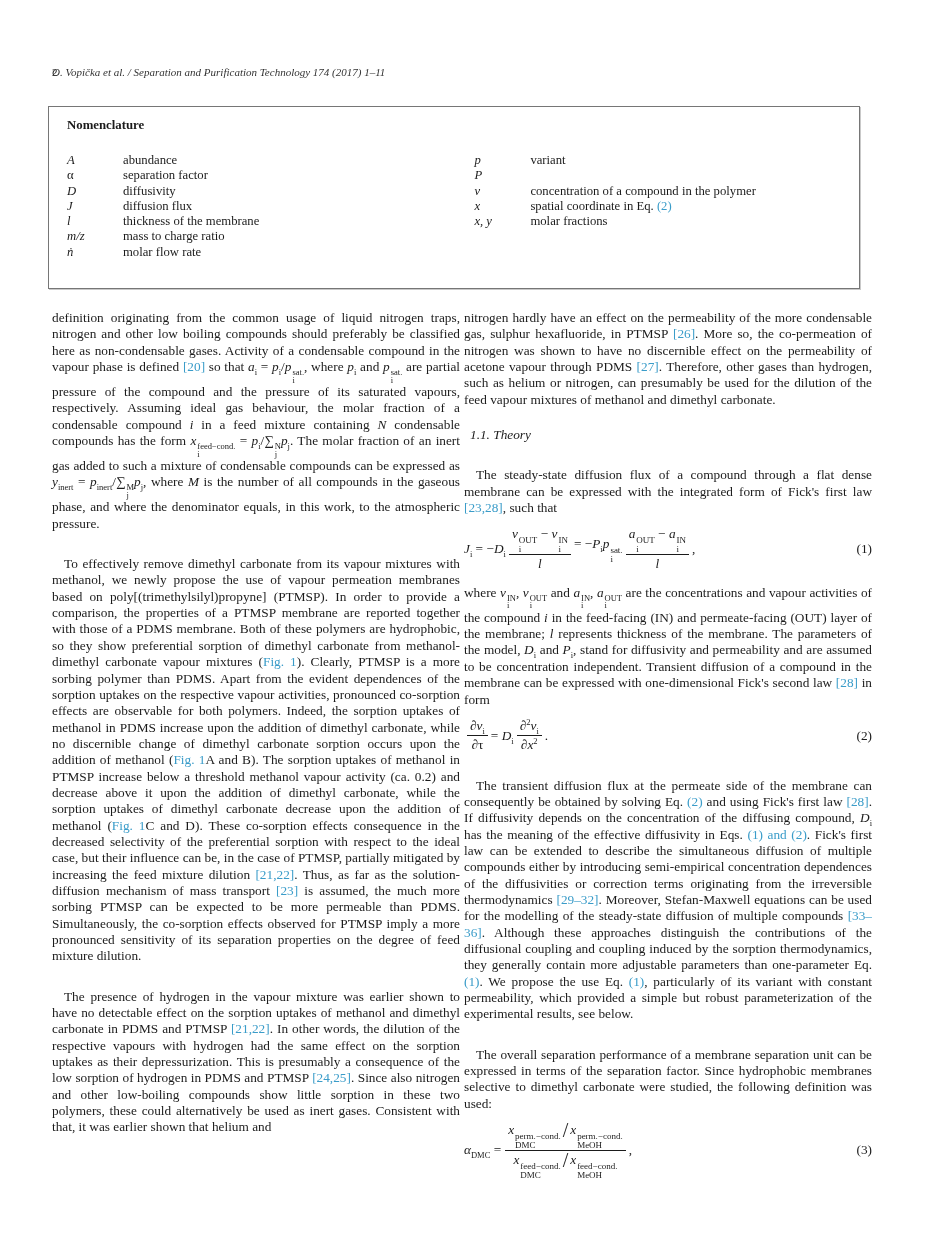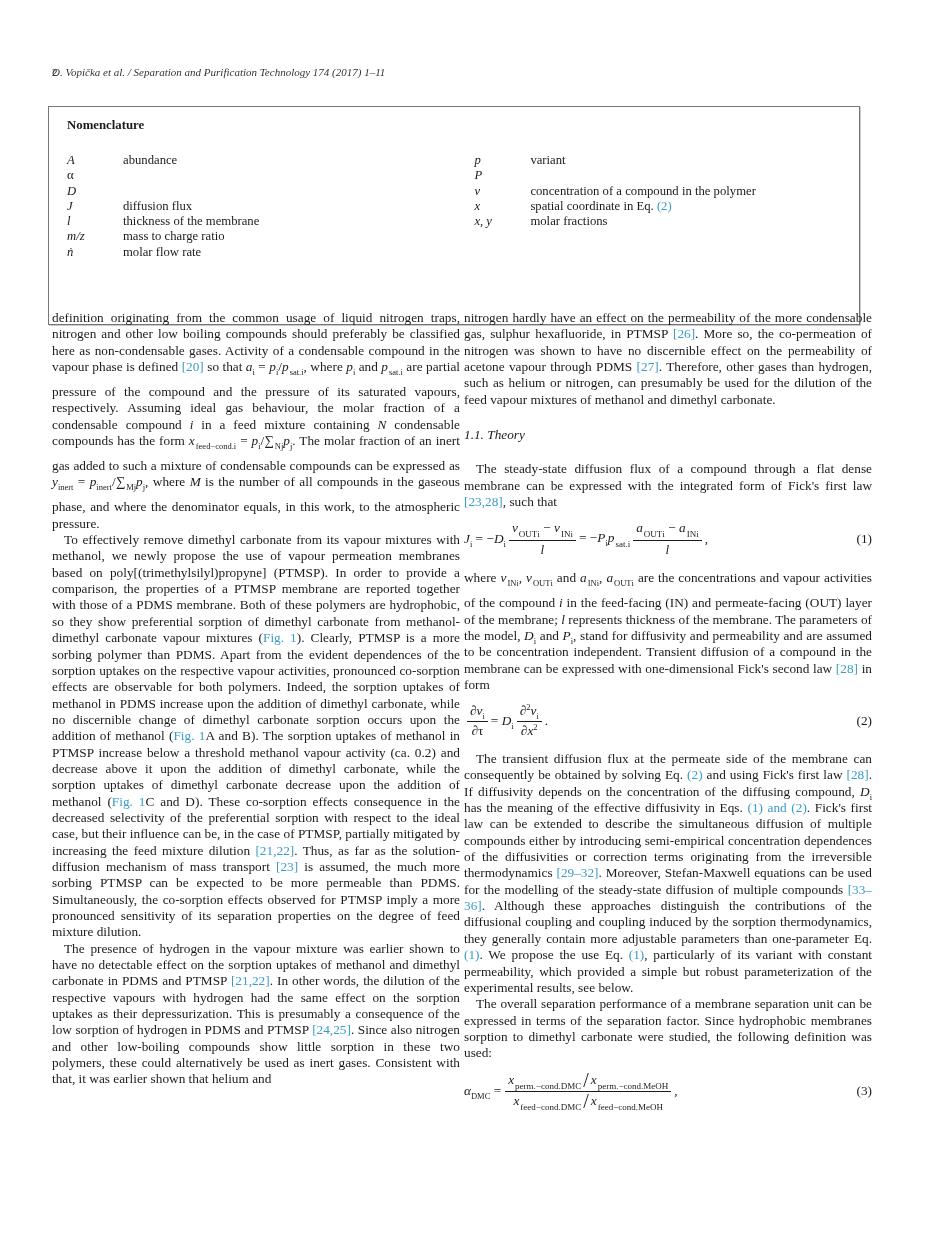--- a/index.html
+++ b/index.html
@@ -5,44 +5,44 @@
   html,body{margin:0;padding:0;background:#ffffff;}
   .page{position:relative;width:925px;height:1234px;background:#fff;overflow:hidden;
         font-family:"Liberation Serif", serif;color:#1b1b1b;}
 
   
   .header{position:absolute;top:66px;left:52px;right:42px;height:16px;font-size:11px;}
   .pagenum{position:absolute;left:0;top:0;color:#222;}
   .citation{display:block;text-align:left;font-style:italic;color:#333;}
 
   
-  .nom-box{position:absolute;left:48px;top:106px;width:812px;height:219px;box-sizing:border-box;
+  .nom-box{position:absolute;left:48px;top:106px;width:812px;height:183px;box-sizing:border-box;
            border:1px solid #767676;box-shadow:1px 1px 0 #c9c9c9;padding:11px 16px 0 18px;}
   .nom-title{font-weight:bold;font-size:12.8px;}
   .nom-cols{display:flex;margin-top:20px;font-size:12.7px;line-height:15.3px;}
   .nom-col-left{width:52.5%;}
   .nom-col-right{width:47.5%;}
   .nom-row{display:flex;}
   .nom-sym{width:56px;flex-shrink:0;}
   .nom-def{flex:1;text-align:justify;padding-right:6px;}
 
   
   .body{position:absolute;top:310px;left:52px;width:831px;display:flex;gap:4px;}
   .col{width:408px;font-size:13.3px;line-height:16.35px;text-align:justify;}
   .para{margin:0;}
-  .ind{text-indent:12px;}
-  .section-heading{font-style:italic;font-weight:normal;font-size:13.3px;margin:19px 0 18px;}
+  .ind{text-indent:12px;margin-top:24px;}
+  .section-heading{font-style:italic;font-weight:normal;font-size:13.3px;margin:19px 6px 18px;}
 
   
   .lnk{color:#3A9CC9;}
 
   
   i{font-style:italic;}
   sup,sub{font-size:8.5px;line-height:0;}
-  .ss{display:inline-flex;justify-content:center;text-align:left;
+  .ss{display:inline-flex;flex-direction:column;justify-content:center;text-align:left;
       font-size:8.5px;line-height:7.5px;height:15px;vertical-align:-4px;margin-left:1px;}
 
   
   .eq{display:flex;align-items:center;margin:10px 0 12px;}
   .eq-math{display:flex;align-items:center;white-space:nowrap;}
   .eq-num{margin-left:auto;}
   .frac{display:inline-flex;flex-direction:column;align-items:center;margin:0 3px;}
   .frac .num{padding:0 3px 1px;}
   .frac .den{border-top:1px solid #1b1b1b;padding:1px 3px 0;align-self:stretch;text-align:center;}
   .eq .ss{font-size:9px;line-height:8.5px;height:auto;vertical-align:-5px;}
@@ -62,23 +62,25 @@
   <div class="nom-box">
     <div class="nom-title">Nomenclature</div>
     <div class="nom-cols">
       <div class="nom-col-left" id="nom-left">
           <div class="nom-row">
             <span class="nom-sym"><i>A</i></span>
             <span class="nom-def">abundance</span>
           </div>
           <div class="nom-row">
             <span class="nom-sym">α</span>
+            <span class="nom-def">separation factor</span>
           </div>
           <div class="nom-row">
             <span class="nom-sym"><i>D</i></span>
+            <span class="nom-def">diffusivity</span>
           </div>
           <div class="nom-row">
             <span class="nom-sym"><i>J</i></span>
             <span class="nom-def">diffusion flux</span>
           </div>
           <div class="nom-row">
             <span class="nom-sym"><i>l</i></span>
             <span class="nom-def">thickness of the membrane</span>
           </div>
           <div class="nom-row">
@@ -200,21 +202,21 @@
           <span class="frac">
             <span class="num">∂<sup>2</sup><i>v</i><sub>i</sub></span>
             <span class="den">∂<i>x</i><sup>2</sup></span>
           </span>
           <span>.</span>
         </span>
         <span class="eq-num">(2)</span>
       </div>
 
       <p class="para ind">The transient diffusion flux at the permeate side of the membrane can consequently be obtained by solving Eq. <span class="lnk">(2)</span> and using Fick's first law <span class="lnk">[28]</span>. If diffusivity depends on the concentration of the diffusing compound, <i>D</i><sub>i</sub> has the meaning of the effective diffusivity in Eqs. <span class="lnk">(1) and (2)</span>. Fick's first law can be extended to describe the simultaneous diffusion of multiple compounds either by introducing semi-empirical concentration dependences of the diffusivities or correction terms originating from the irreversible thermodynamics <span class="lnk">[29–32]</span>. Moreover, Stefan-Maxwell equations can be used for the modelling of the steady-state diffusion of multiple compounds <span class="lnk">[33–36]</span>. Although these approaches distinguish the contributions of the diffusional coupling and coupling induced by the sorption thermodynamics, they generally contain more adjustable parameters than one-parameter Eq. <span class="lnk">(1)</span>. We propose the use Eq. <span class="lnk">(1)</span>, particularly of its variant with constant permeability, which provided a simple but robust parameterization of the experimental results, see below.</p>
-      <p class="para ind">The overall separation performance of a membrane separation unit can be expressed in terms of the separation factor. Since hydrophobic membranes sorption to dimethyl carbonate were studied, the following definition was used:</p>
+      <p class="para ind">The overall separation performance of a membrane separation unit can be expressed in terms of the separation factor. Since hydrophobic membranes selective to dimethyl carbonate were studied, the following definition was used:</p>
 
       <div class="eq eq3">
         <span class="eq-math">
           <span><i>α</i><sub>DMC</sub> = </span>
           <span class="frac">
             <span class="num"><i>x</i><span class="ss">
                   <span>perm.−cond.</span>
                   <span>DMC</span>
                 </span><span class="bigslash">/</span><i>x</i><span class="ss">
                   <span>perm.−cond.</span>

